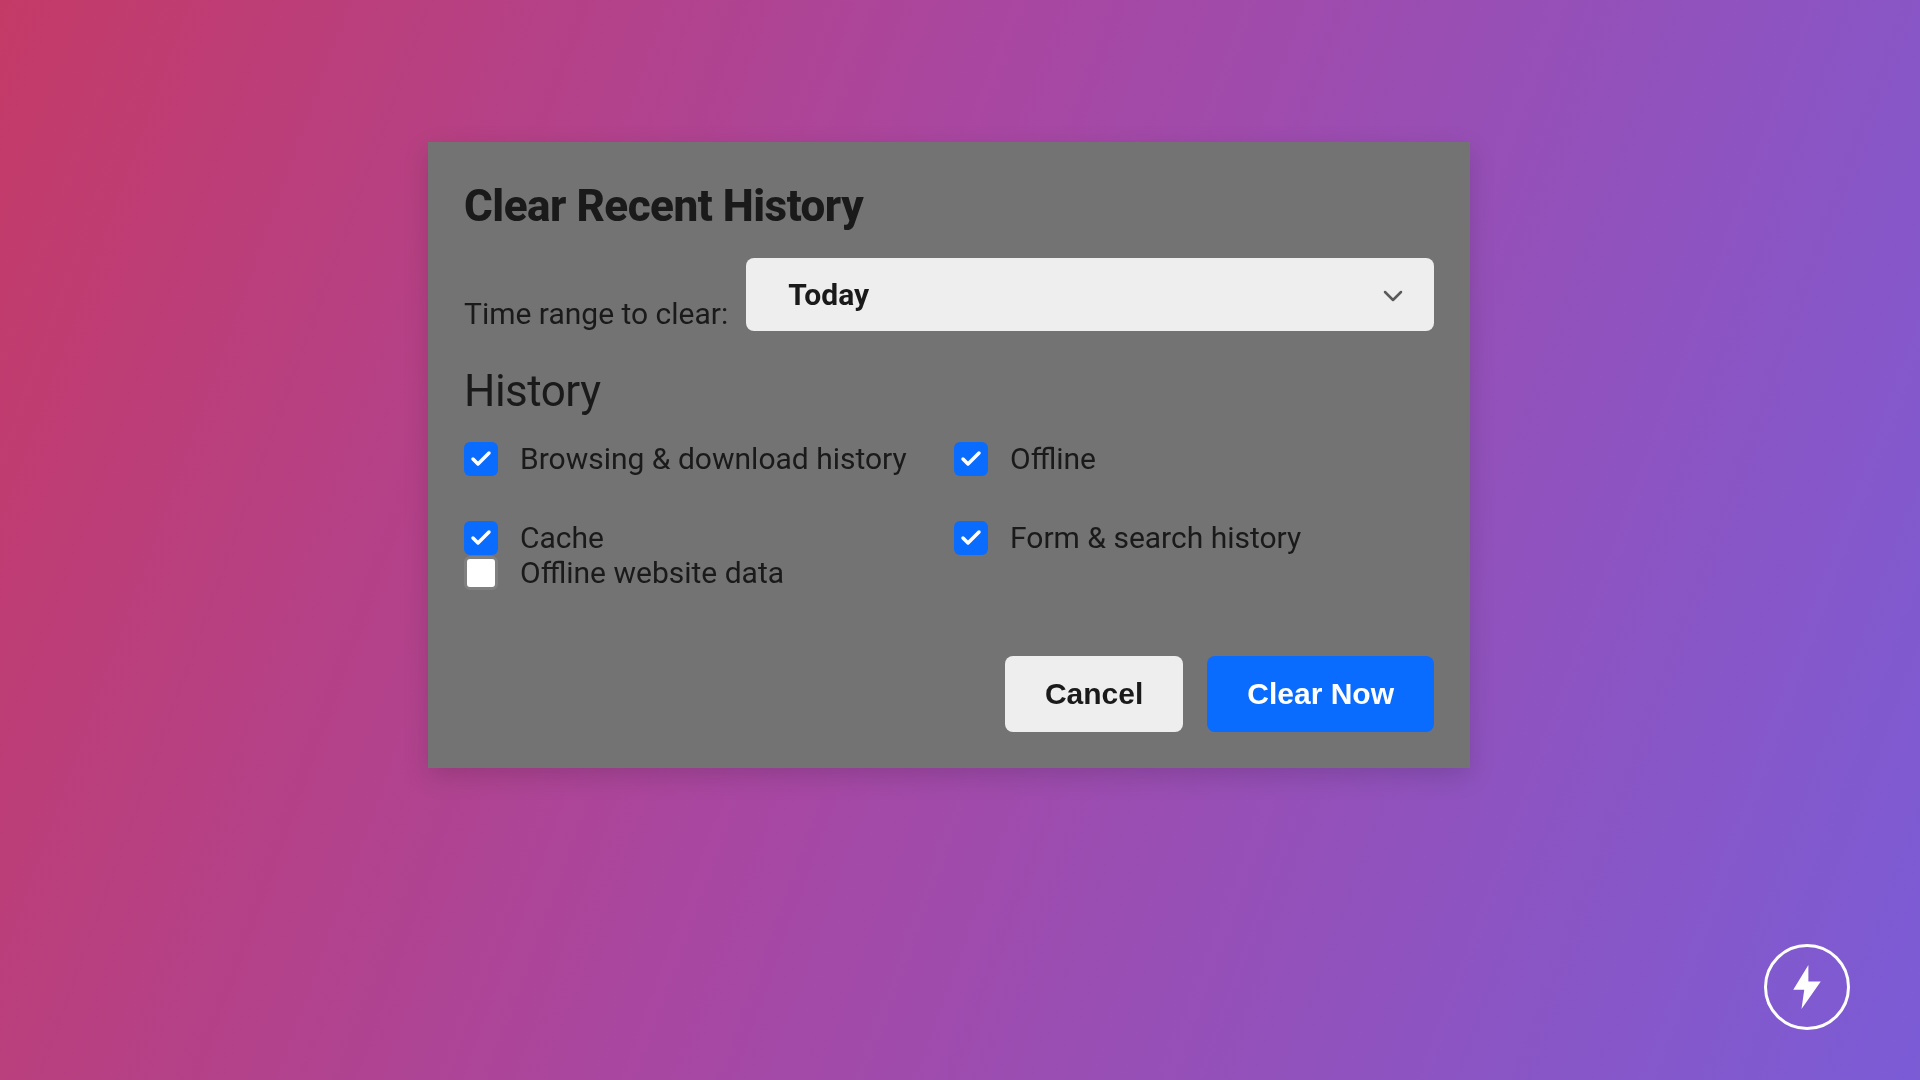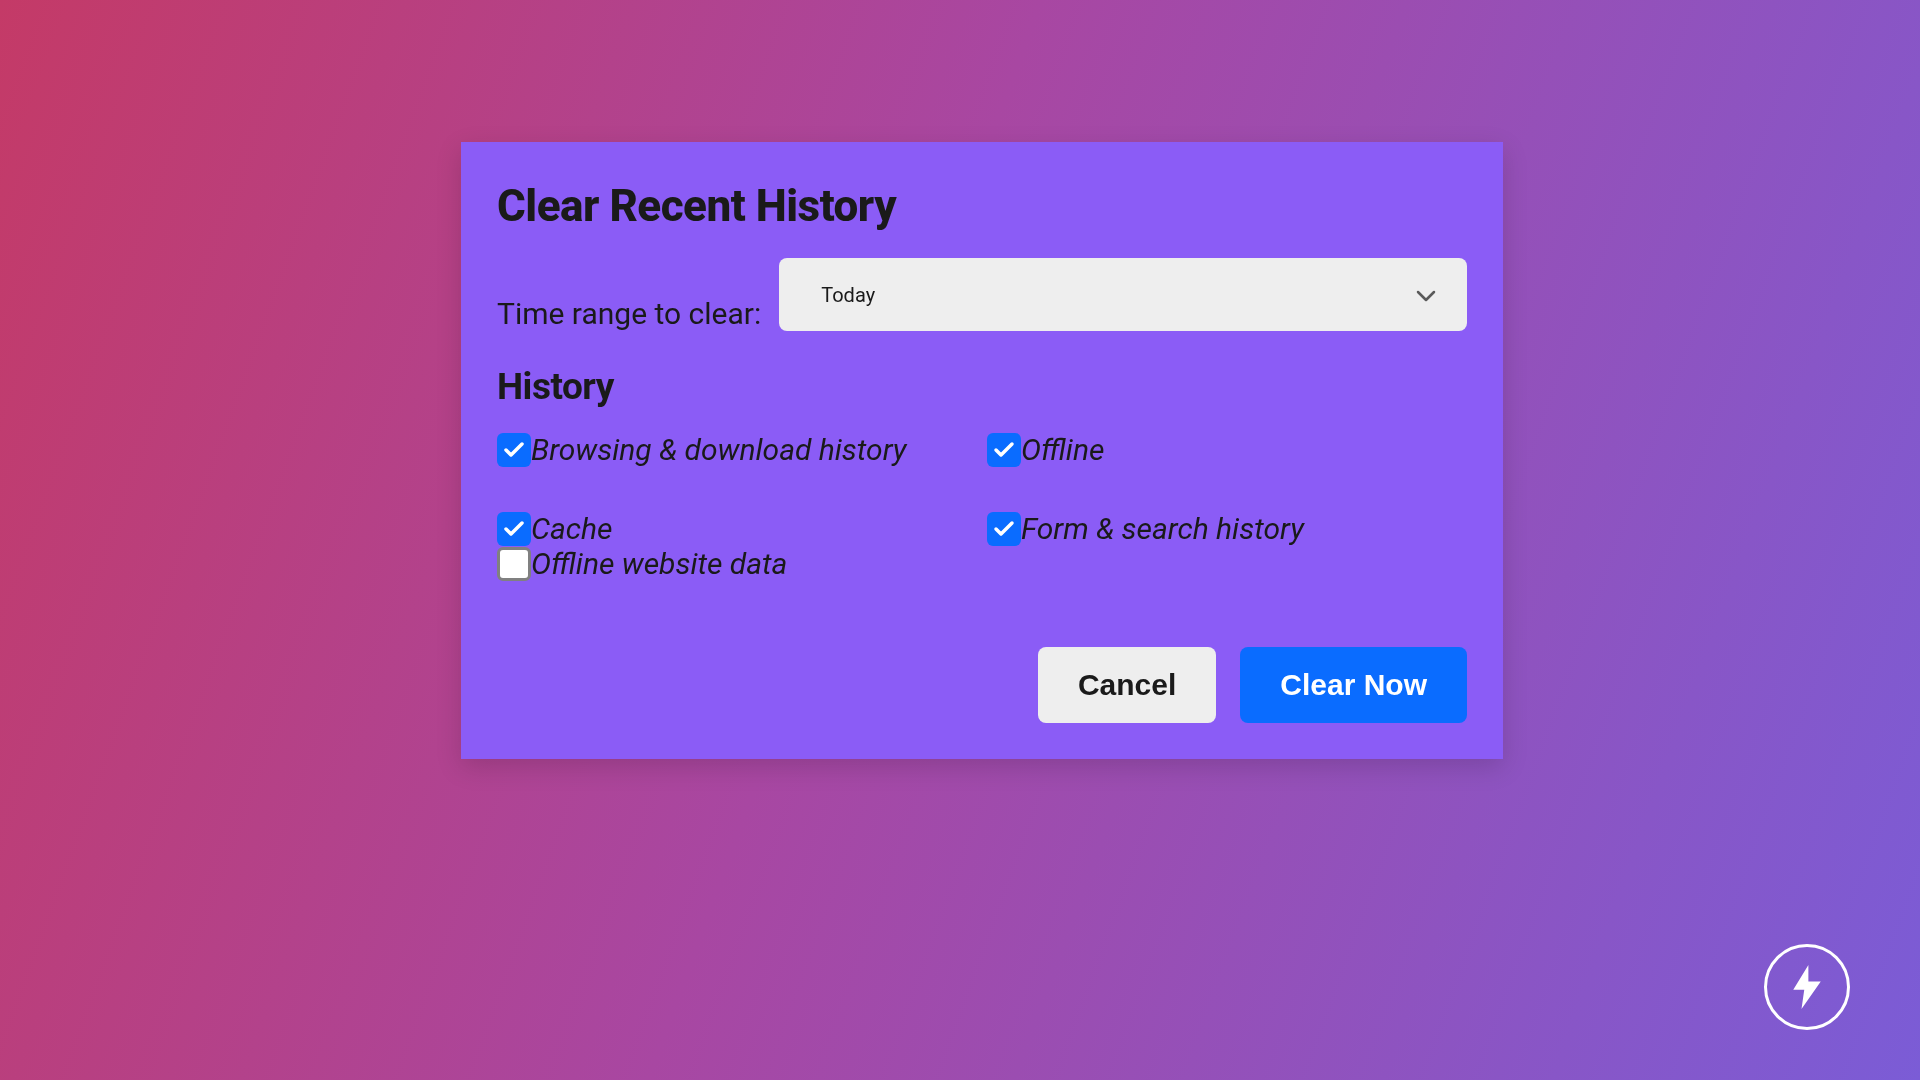--- a/index.html
+++ b/index.html
@@ -10,24 +10,24 @@
     body {
       width: 1920px;
       height: 1080px;
       font-family: -apple-system, BlinkMacSystemFont, "Segoe UI", Roboto, Helvetica, Arial, sans-serif;
       background: linear-gradient(110deg, #c43a67 0%, #a847a2 45%, #7b5cd6 100%);
       position: relative;
       overflow: hidden;
     }
     .dialog {
       position: absolute;
-      left: 461px;
+      left: 428px;
       top: 142px;
       width: 1042px;
-      background: #8b5cf6;
+      background: #737373;
       box-shadow: 0 8px 24px rgba(0,0,0,0.15);
       padding: 38px 36px 36px 36px;
     }
     .dialog-title {
       font-size: 44px;
       font-weight: 800;
       color: #1a1a1a;
       margin-bottom: 26px;
       letter-spacing: -0.5px;
     }
@@ -48,55 +48,55 @@
       background: #eeeeee;
       border: none;
       border-radius: 8px;
       display: flex;
       align-items: center;
       justify-content: space-between;
       padding: 0 30px 0 42px;
       cursor: pointer;
     }
     .time-range-value {
-      font-size: 20px;
-      font-weight: 400;
+      font-size: 30px;
+      font-weight: 700;
       color: #1a1a1a;
     }
     .chevron {
       width: 22px;
       height: 22px;
       display: flex;
       align-items: center;
       justify-content: center;
     }
     .chevron svg {
       width: 22px;
       height: 14px;
     }
     .section-heading {
-      font-size: 37px;
-      font-weight: 700;
+      font-size: 44px;
+      font-weight: 400;
       color: #1a1a1a;
       margin-bottom: 24px;
       letter-spacing: -0.5px;
     }
     .section-heading.data {
       margin-top: 42px;
     }
     .checkbox-grid {
       display: grid;
       grid-template-columns: 1fr 1fr;
       column-gap: 10px;
       row-gap: 44px;
     }
     .checkbox-row {
       display: flex;
       align-items: center;
-      font-style: italic;
+      gap: 22px;
     }
     .checkbox {
       width: 34px;
       height: 34px;
       border-radius: 6px;
       display: flex;
       align-items: center;
       justify-content: center;
       flex-shrink: 0;
       cursor: pointer;

